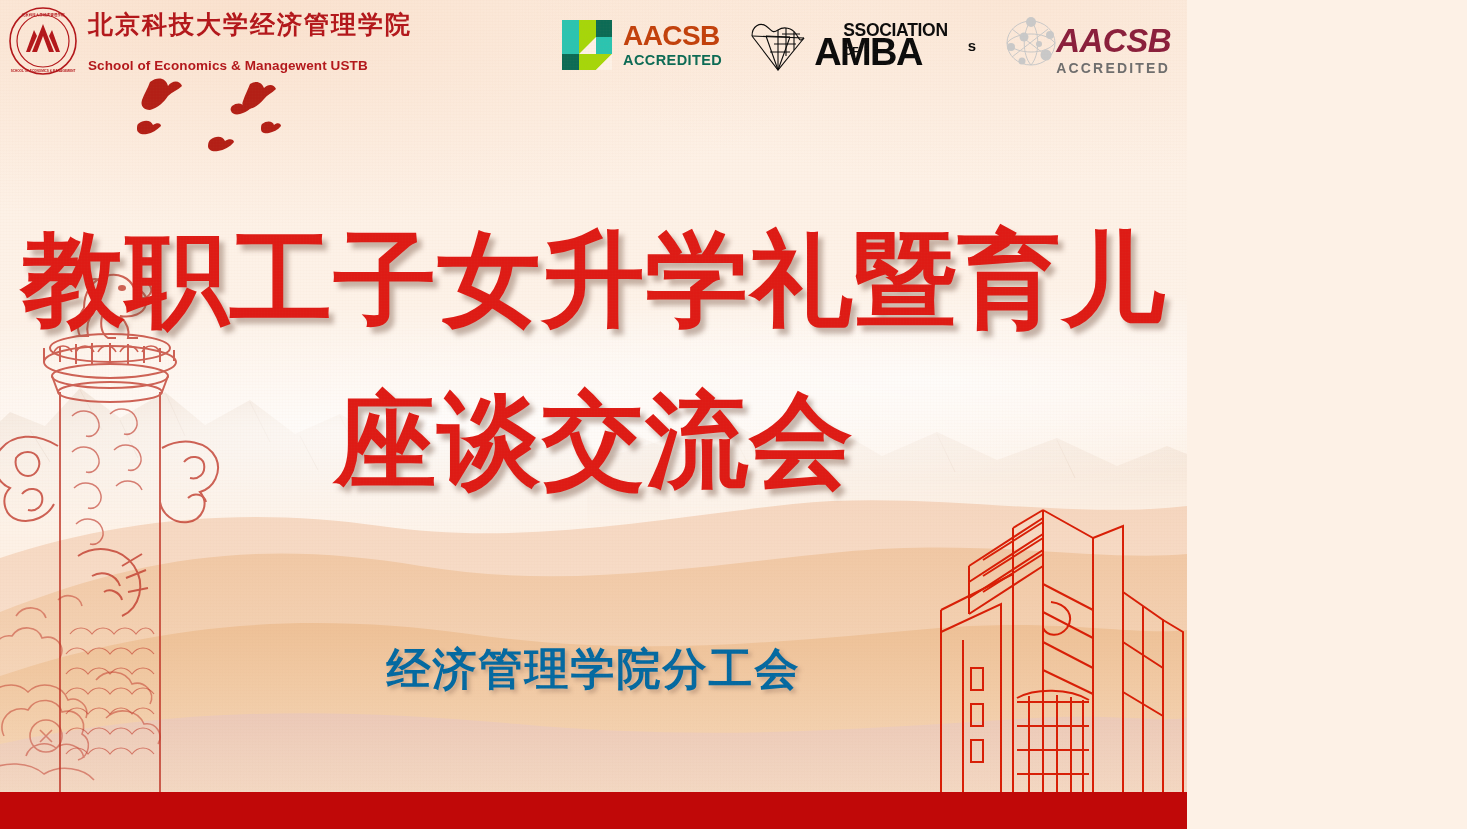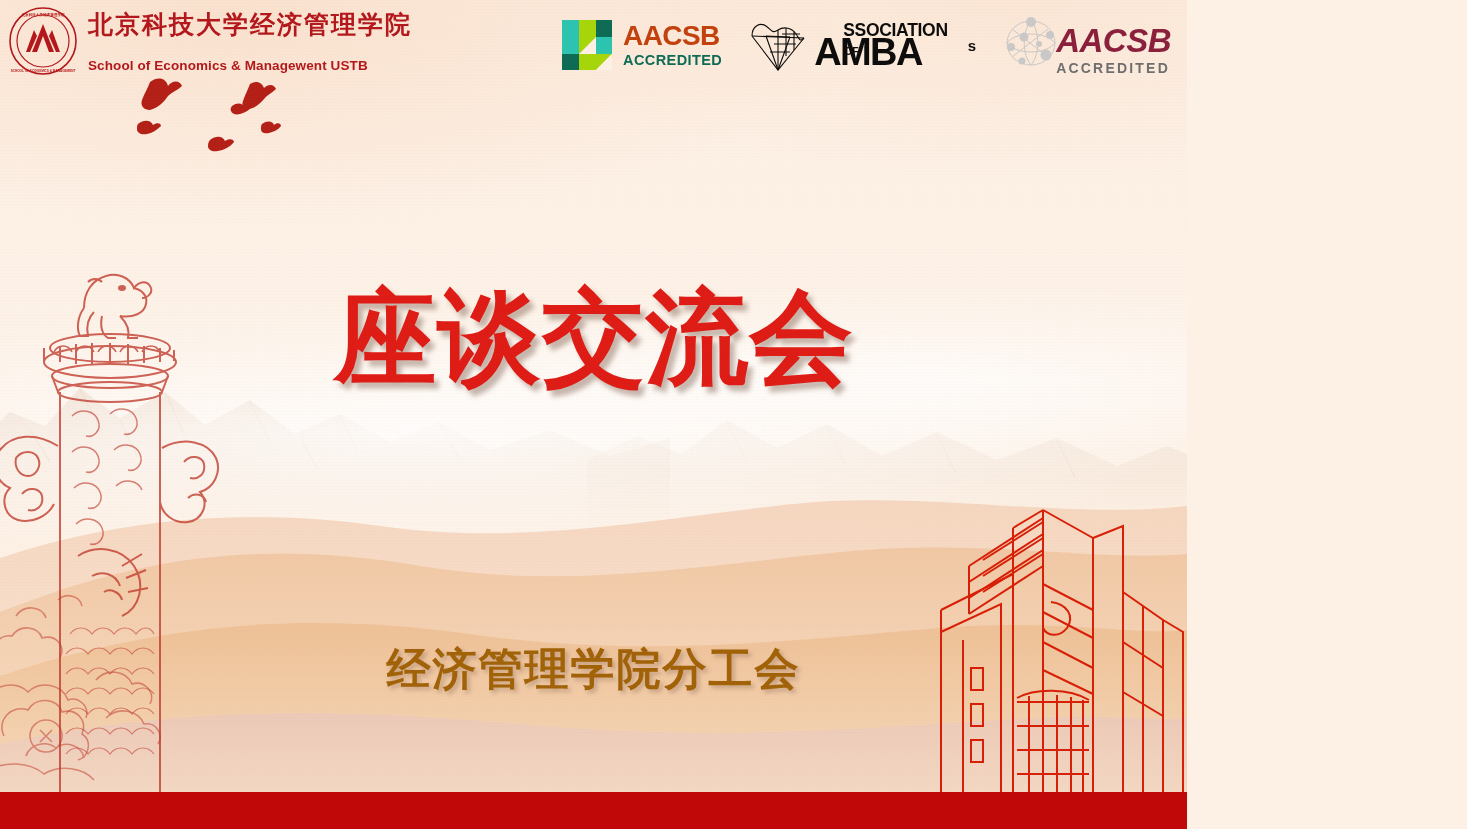--- a/index.html
+++ b/index.html
@@ -114,21 +114,21 @@
     color:#DE1B15;
     letter-spacing:1px;
     text-shadow:5px 6px 5px rgba(120,85,70,.42);
     white-space:nowrap;
   }
   .title-line.l2{margin-top:58px;}
 
   .subtitle{
     position:absolute;left:0;top:640px;width:100%;text-align:center;
     font-family:"DejaVu Sans","Liberation Sans",sans-serif;
-    font-weight:700;font-size:44px;color:#a16207;letter-spacing:2px;
+    font-weight:700;font-size:44px;color:#0369a1;letter-spacing:2px;
     text-shadow:3px 3px 4px rgba(130,95,80,.38);
     white-space:nowrap;
   }
 </style>
 </head>
 <body>
 
 <div class="slide">
 
   <div class="bg-layer wash-top"></div>
@@ -418,20 +418,21 @@
         <rect x="54" y="248" width="12" height="22"></rect>
 
         <path d="M206,100 L246,128 L246,300 M206,150 L246,176 M206,200 L246,224"></path>
         <path d="M226,114 L226,300"></path>
         <path d="M246,128 L266,140 L266,300"></path>
       </g>
     </svg>
   </div>
 
   <div class="title-wrap">
+    <div class="title-line l1">教职工子女升学礼暨育儿</div>
     <div class="title-line l2">座谈交流会</div>
   </div>
 
   <div class="subtitle">经济管理学院分工会</div>
 
   <div class="grain"></div>
 
   <div class="bottom-bar"></div>
 
 </div>

